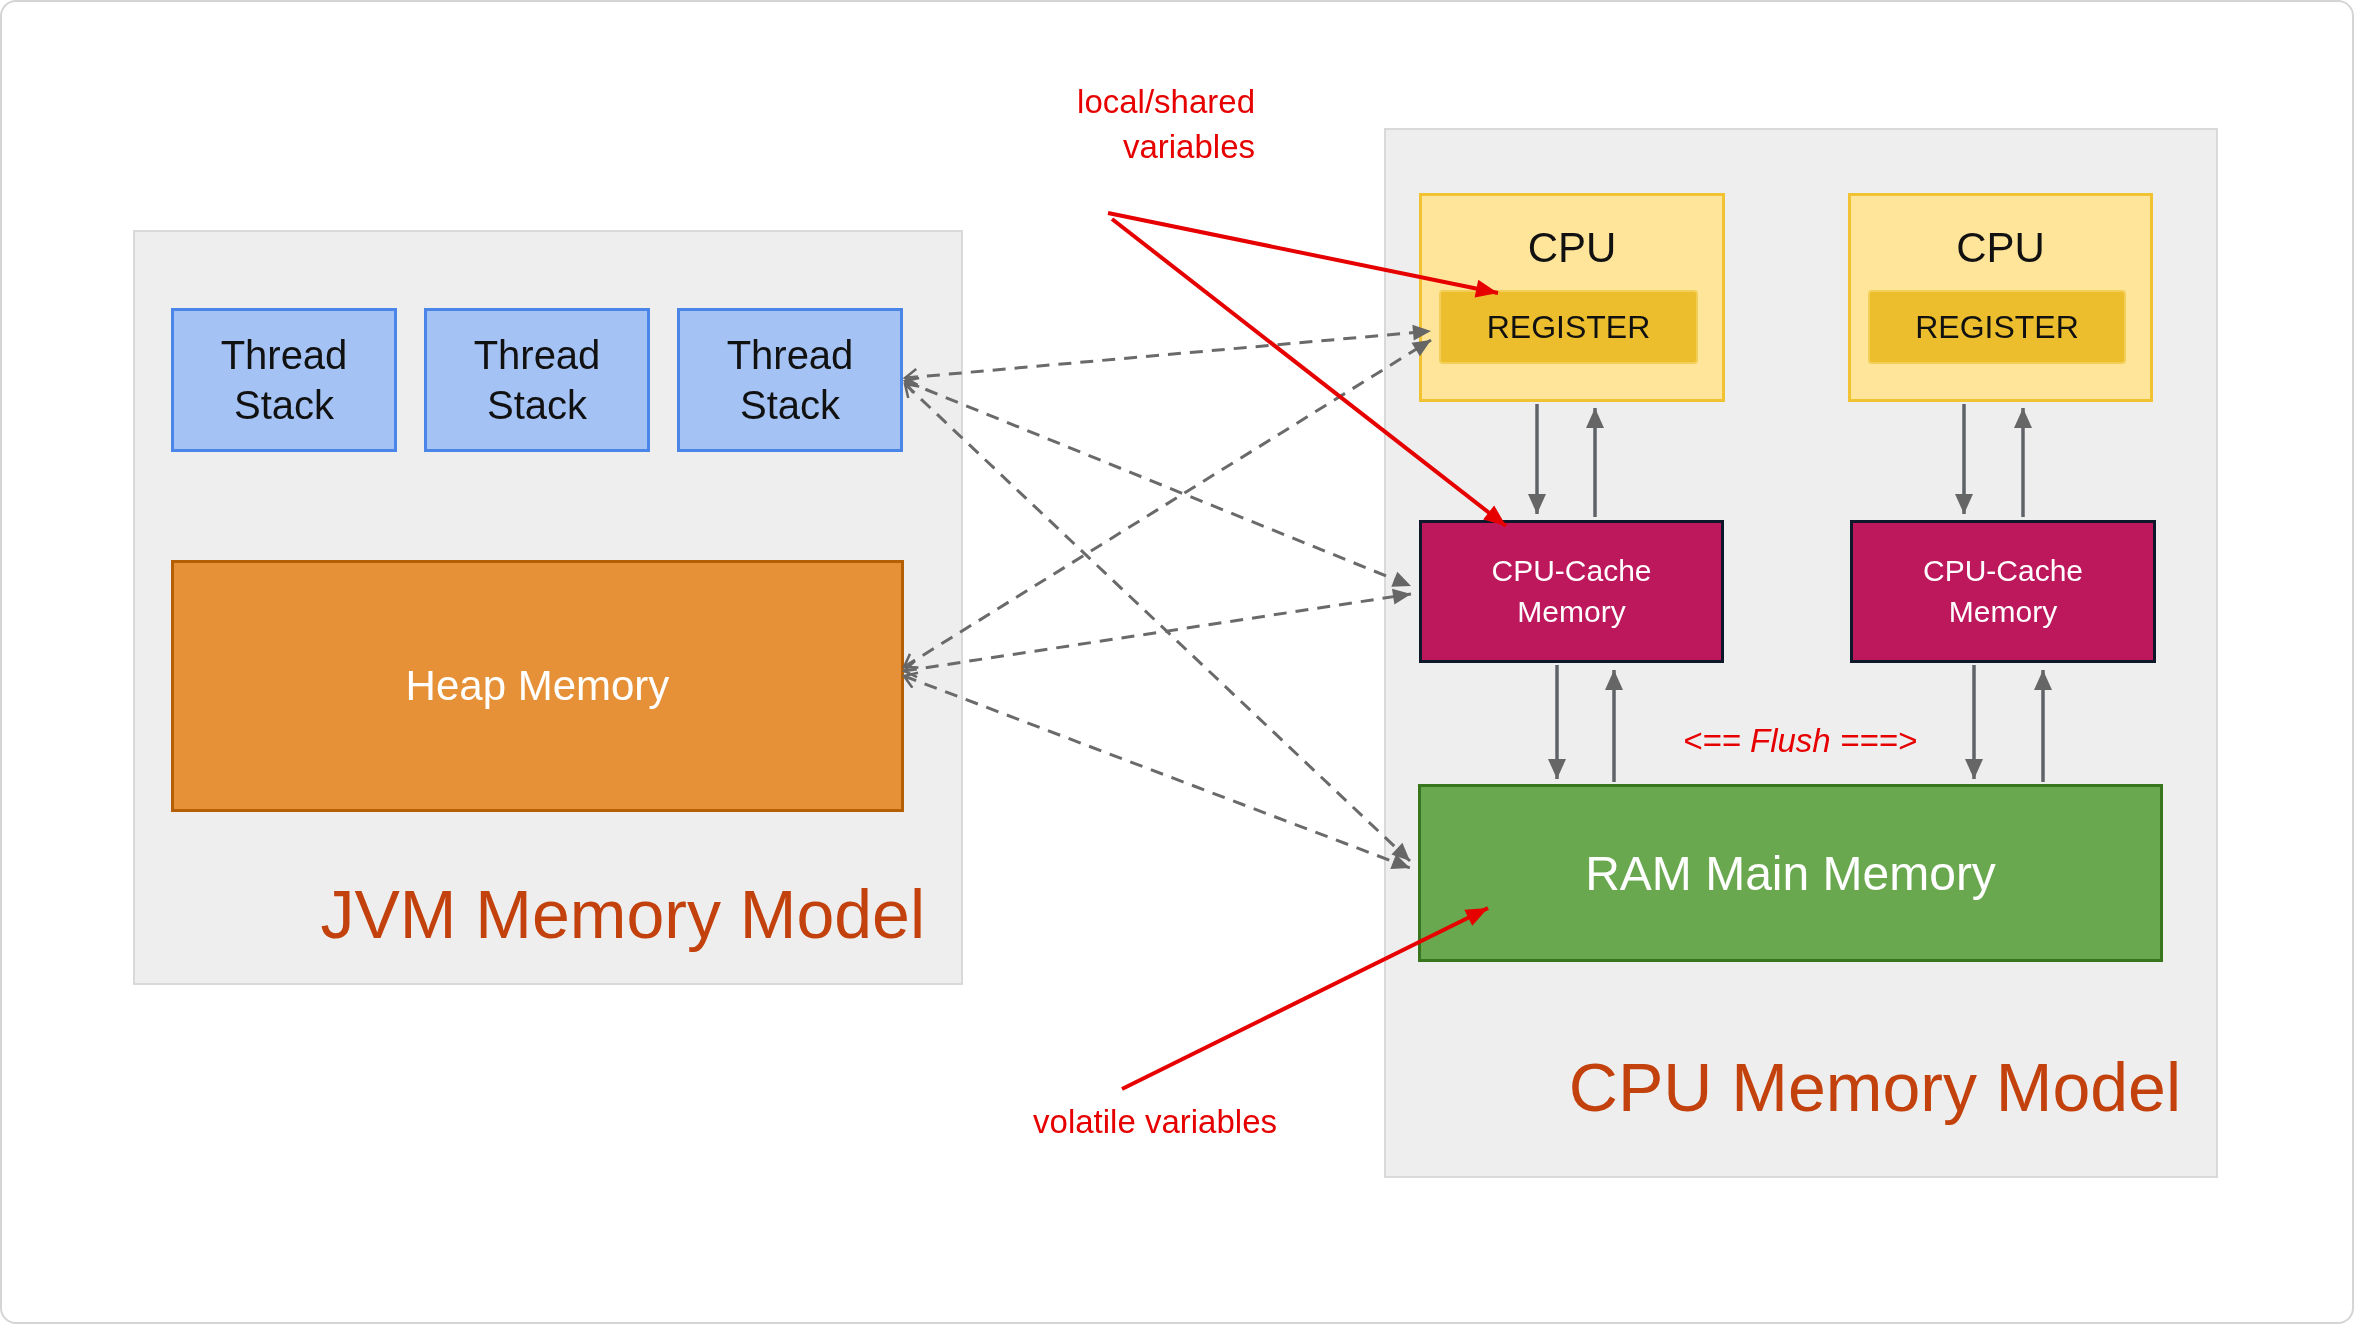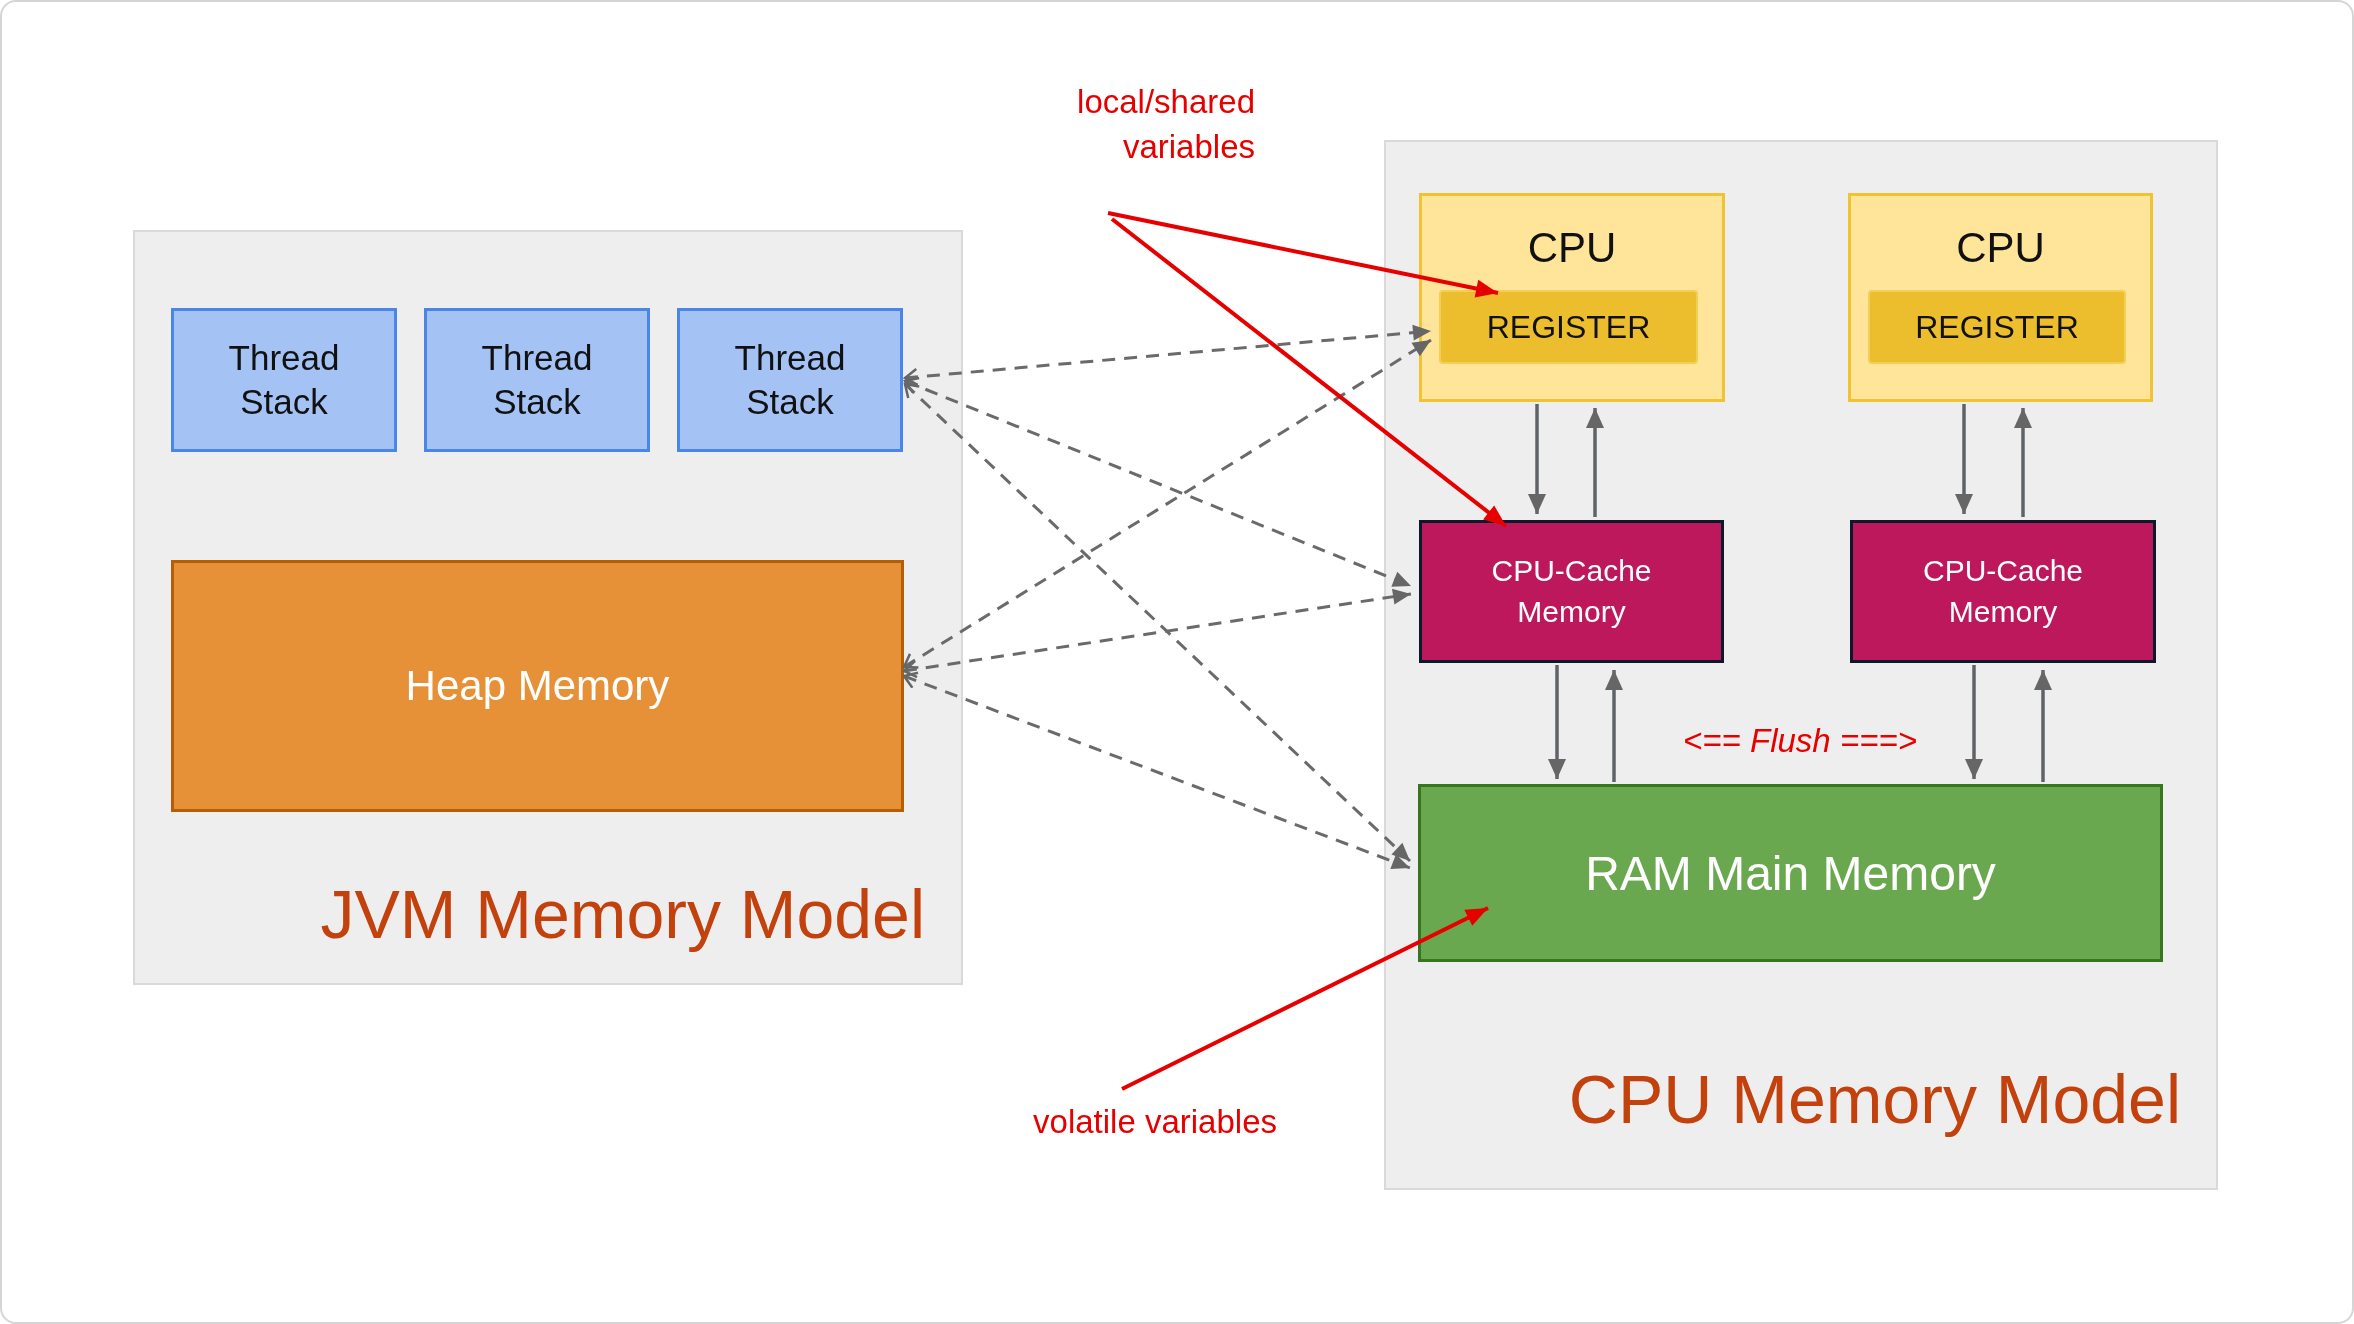--- a/index.html
+++ b/index.html
@@ -7,41 +7,41 @@
     position:relative;width:2354px;height:1324px;background:#ffffff;
     font-family:"Liberation Sans",sans-serif;overflow:hidden;
   }
   .frame{position:absolute;inset:0;border:2px solid #d5d5d5;border-radius:16px;pointer-events:none;z-index:40;}
   .panel{position:absolute;background:#eeeeee;border:2px solid #d9d9d9;z-index:1;box-sizing:border-box;}
   .panel-label{position:absolute;color:#c2410c;font-size:68px;white-space:nowrap;}
   .box{
     position:absolute;display:flex;align-items:center;justify-content:center;
     text-align:center;box-sizing:border-box;z-index:2;
   }
-  .thread{background:#a4c2f4;border:3px solid #4a86e8;color:#111;font-size:35px;line-height:1.25;}
+  .thread{background:#a4c2f4;border:3px solid #4a86e8;color:#111;font-size:40px;line-height:1.25;}
   .heap{background:#e69138;border:3px solid #b45f06;color:#fff;font-size:42px;}
   .cpu{background:#ffe599;border:3px solid #f1c232;color:#111;font-size:42px;
        align-items:flex-start;padding-top:28px;}
   .register{background:#ecbe2d;border:2px solid #f3cf57;border-radius:4px;color:#111;font-size:32px;}
   .cache{background:#be185d;border:3px solid #0f172a;color:#fff;font-size:30px;line-height:1.35;}
   .ram{background:#6aa84f;border:3px solid #38761d;color:#fff;font-size:48px;}
   .annotation{position:absolute;color:#e60000;font-size:33px;line-height:1.35;text-align:right;z-index:5;}
   .flush{position:absolute;color:#e60000;font-size:33px;text-align:center;z-index:5;white-space:nowrap;font-style:italic;}
   svg.overlay{position:absolute;left:0;top:0;z-index:10;pointer-events:none;}
 </style>
 </head>
 <body>
 
 <div class="canvas">
 
   <div class="panel" style="left:133px;top:230px;width:830px;height:755px;">
     <div class="panel-label" style="right:36px;bottom:30px;">JVM Memory Model</div>
   </div>
 
-  <div class="panel" style="left:1384px;top:128px;width:834px;height:1050px;margin-top:12px;">
+  <div class="panel" style="left:1384px;top:128px;width:834px;height:1050px;">
     <div class="panel-label" style="right:35px;bottom:50px;">CPU Memory Model</div>
   </div>
 
   <div class="box thread" style="left:171px;top:308px;width:226px;height:144px;padding:0 30px;">
     <span>Thread Stack</span>
   </div>
   <div class="box thread" style="left:424px;top:308px;width:226px;height:144px;padding:0 30px;">
     <span>Thread Stack</span>
   </div>
   <div class="box thread" style="left:677px;top:308px;width:226px;height:144px;padding:0 30px;">

